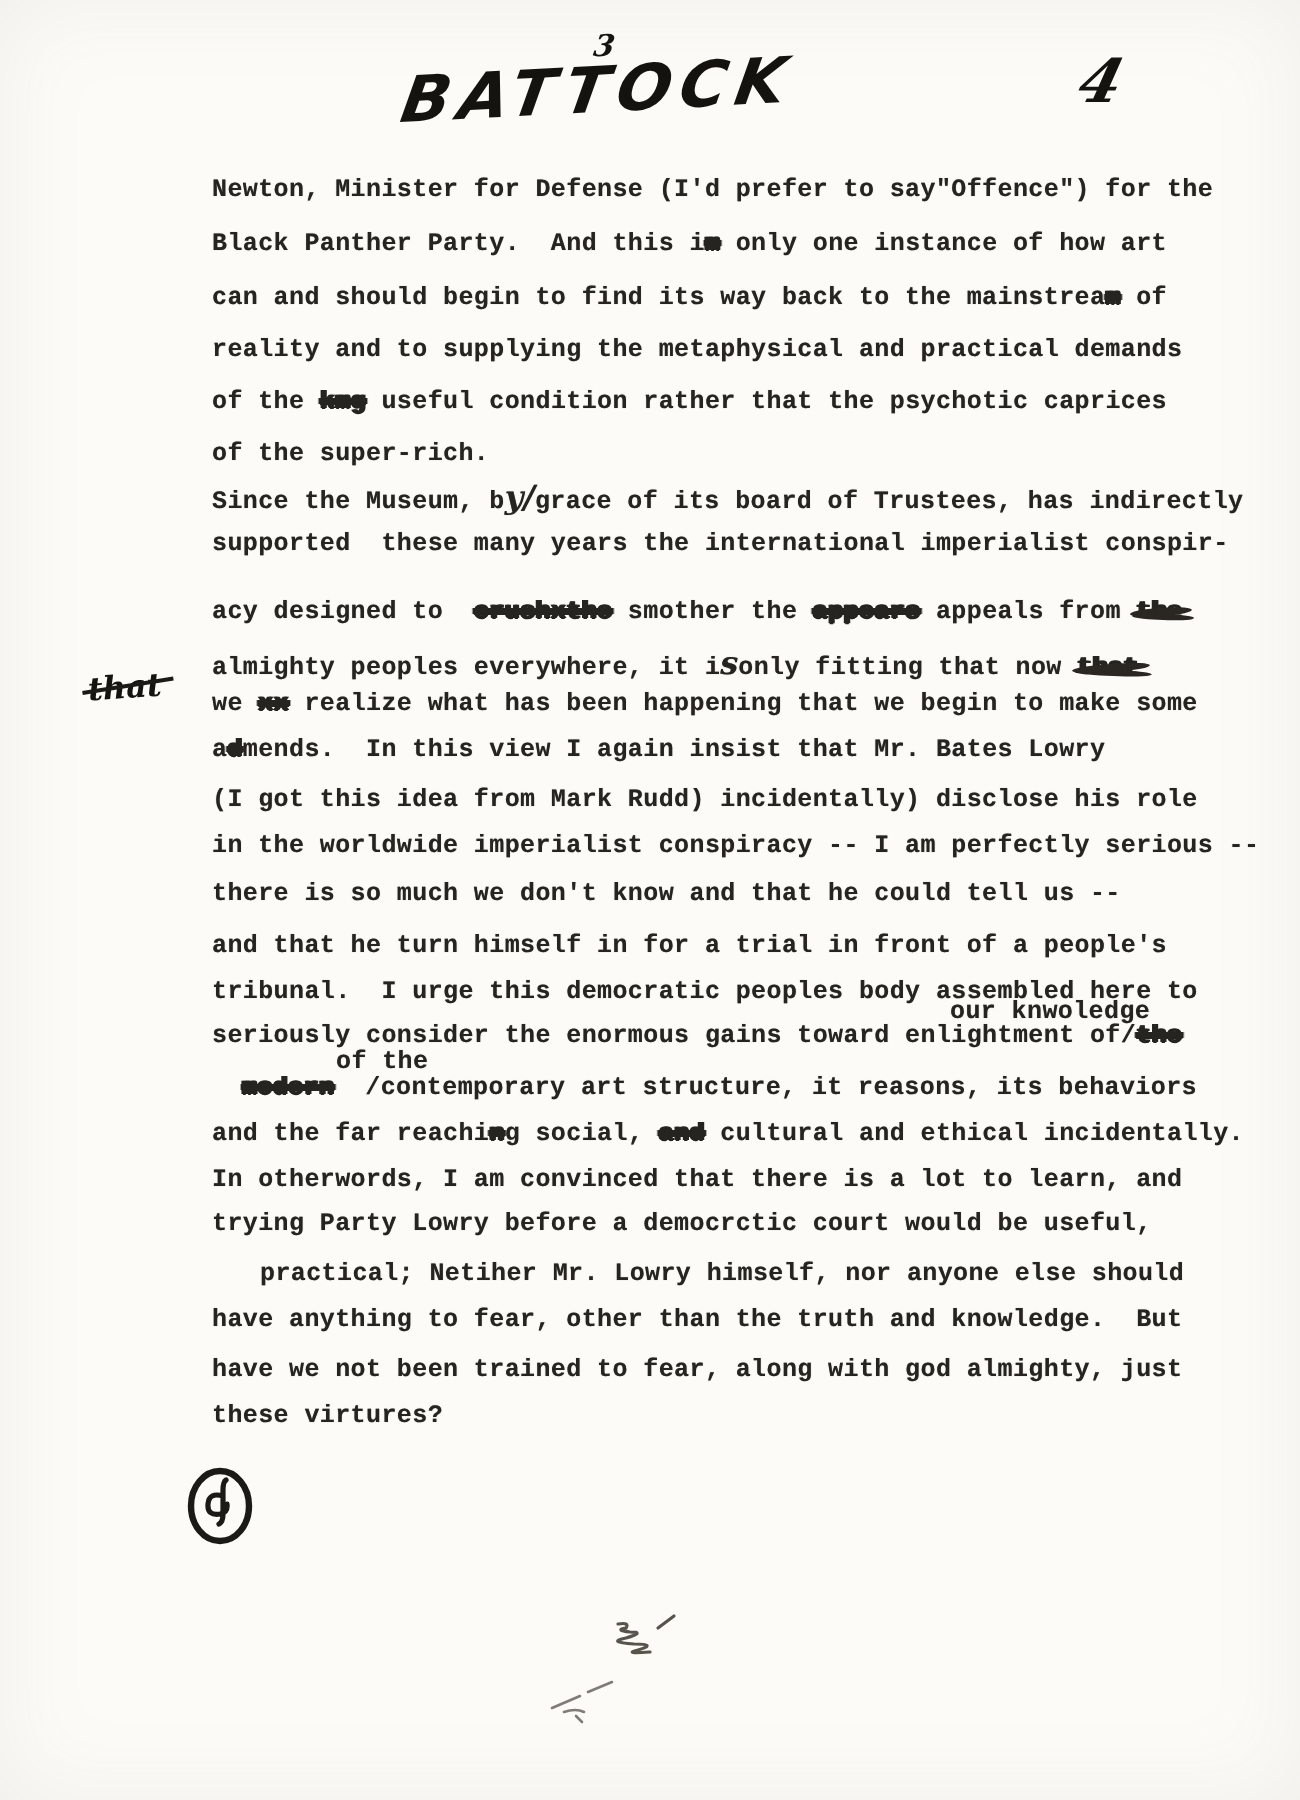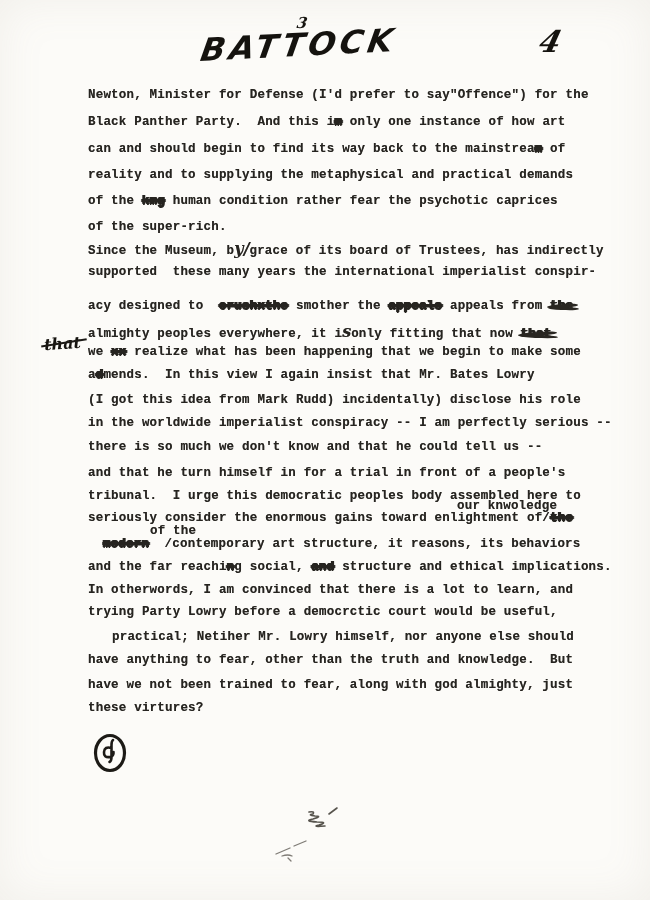--- a/index.html
+++ b/index.html
@@ -8,21 +8,21 @@
     background:#fcfbf8;overflow:hidden;
     font-family:"Liberation Mono", monospace;
   }
   .page::after{
     content:'';position:absolute;inset:0;pointer-events:none;
     box-shadow:inset 0 0 45px rgba(150,140,120,0.10);
   }
   .line{
     position:absolute;white-space:pre;
     font-size:12.5px;font-weight:bold;color:#262420;
-    letter-spacing:0.2px;text-shadow:0 0 0.4px rgba(30,28,24,0.55);
+    letter-spacing:0.2px;text-shadow:0 0 0.4px rgba(30,28,24,0.55);margin-left:18px;
   }
   
   .seg-x{
     position:relative;
     text-decoration:line-through;text-decoration-thickness:2.5px;
     text-shadow:0.7px 0 currentColor,-0.7px 0 currentColor,0 0.5px currentColor;
   }
   
   .seg-sc{
     position:relative;
@@ -68,38 +68,38 @@
 
   <div class="hand header-small-num">3</div>
   <div class="hand header-name">BATTOCK</div>
   <div class="hand header-page-num">4</div>
 
   <div>
       <div class="line" style="top: 88px; left: 88px;"><span class="seg-p">Newton, Minister for Defense (I'd prefer to say"Offence") for the</span></div>
       <div class="line" style="top: 115px; left: 88px;"><span class="seg-p">Black Panther Party.  And this i</span><span class="seg-x">m</span><span class="seg-p"> only one instance of how art</span></div>
       <div class="line" style="top: 142px; left: 88px;"><span class="seg-p">can and should begin to find its way back to the mainstrea</span><span class="seg-x">m</span><span class="seg-p"> of</span></div>
       <div class="line" style="top: 168px; left: 88px;"><span class="seg-p">reality and to supplying the metaphysical and practical demands</span></div>
-      <div class="line" style="top: 194px; left: 88px;"><span class="seg-p">of the </span><span class="seg-x">kmg</span><span class="seg-p"> human condition rather fear the psychotic caprices</span></div>
+      <div class="line" style="top: 194px; left: 88px;"><span class="seg-p">of the </span><span class="seg-x">kmg</span><span class="seg-p"> useful condition rather that the psychotic caprices</span></div>
       <div class="line" style="top: 220px; left: 88px;"><span class="seg-p">of the super-rich.</span></div>
       <div class="line" style="top: 239px; left: 88px;"><span class="seg-p">Since the Museum, b</span><span class="seg-h">y/</span><span class="seg-p">grace of its board of Trustees, has indirectly</span></div>
       <div class="line" style="top: 265px; left: 88px;"><span class="seg-p">supported  these many years the international imperialist conspir-</span></div>
-      <div class="line" style="top: 299px; left: 88px;"><span class="seg-p">acy designed to  </span><span class="seg-x">crushxthe</span><span class="seg-p"> smother the </span><span class="seg-x">appeals</span><span class="seg-p"> appeals from </span><span class="seg-sc">the</span></div>
+      <div class="line" style="top: 299px; left: 88px;"><span class="seg-p">acy designed to  </span><span class="seg-x">crushxthe</span><span class="seg-p"> smother the </span><span class="seg-x">appears</span><span class="seg-p"> appeals from </span><span class="seg-sc">the</span></div>
       <div class="line" style="top: 322px; left: 88px;"><span class="seg-p">almighty peoples everywhere, it i</span><span class="seg-h">s</span><span class="seg-p">only fitting that now </span><span class="seg-sc">that</span></div>
       <div class="line" style="top: 345px; left: 88px;"><span class="seg-p">we </span><span class="seg-x">xx</span><span class="seg-p"> realize what has been happening that we begin to make some</span></div>
       <div class="line" style="top: 368px; left: 88px;"><span class="seg-p">a</span><span class="seg-x">d</span><span class="seg-p">mends.  In this view I again insist that Mr. Bates Lowry</span></div>
       <div class="line" style="top: 393px; left: 88px;"><span class="seg-p">(I got this idea from Mark Rudd) incidentally) disclose his role</span></div>
       <div class="line" style="top: 416px; left: 88px;"><span class="seg-p">in the worldwide imperialist conspiracy -- I am perfectly serious --</span></div>
       <div class="line" style="top: 440px; left: 88px;"><span class="seg-p">there is so much we don't know and that he could tell us --</span></div>
       <div class="line" style="top: 466px; left: 88px;"><span class="seg-p">and that he turn himself in for a trial in front of a people's</span></div>
       <div class="line" style="top: 489px; left: 88px;"><span class="seg-p">tribunal.  I urge this democratic peoples body assembled here to</span></div>
       <div class="line" style="top: 499px; left: 457px;"><span class="seg-p">our knwoledge</span></div>
       <div class="line" style="top: 511px; left: 88px;"><span class="seg-p">seriously consider the enormous gains toward enlightment of/</span><span class="seg-x">the</span></div>
       <div class="line" style="top: 524px; left: 150px;"><span class="seg-p">of the</span></div>
       <div class="line" style="top: 537px; left: 88px; padding-left: 15px;"><span class="seg-x">modern</span><span class="seg-p">  /contemporary art structure, it reasons, its behaviors</span></div>
-      <div class="line" style="top: 560px; left: 88px;"><span class="seg-p">and the far reachi</span><span class="seg-x">n</span><span class="seg-p">g social, </span><span class="seg-x">and</span><span class="seg-p"> structure and ethical implications.</span></div>
+      <div class="line" style="top: 560px; left: 88px;"><span class="seg-p">and the far reachi</span><span class="seg-x">n</span><span class="seg-p">g social, </span><span class="seg-x">and</span><span class="seg-p"> cultural and ethical incidentally.</span></div>
       <div class="line" style="top: 583px; left: 88px;"><span class="seg-p">In otherwords, I am convinced that there is a lot to learn, and</span></div>
       <div class="line" style="top: 605px; left: 88px;"><span class="seg-p">trying Party Lowry before a democrctic court would be useful,</span></div>
       <div class="line" style="top: 630px; left: 88px; padding-left: 24px;"><span class="seg-p">practical; Netiher Mr. Lowry himself, nor anyone else should</span></div>
       <div class="line" style="top: 653px; left: 88px;"><span class="seg-p">have anything to fear, other than the truth and knowledge.  But</span></div>
       <div class="line" style="top: 678px; left: 88px;"><span class="seg-p">have we not been trained to fear, along with god almighty, just</span></div>
       <div class="line" style="top: 701px; left: 88px;"><span class="seg-p">these virtures?</span></div>
     </div>
 
   <div class="hand margin-note">that</div>
 

